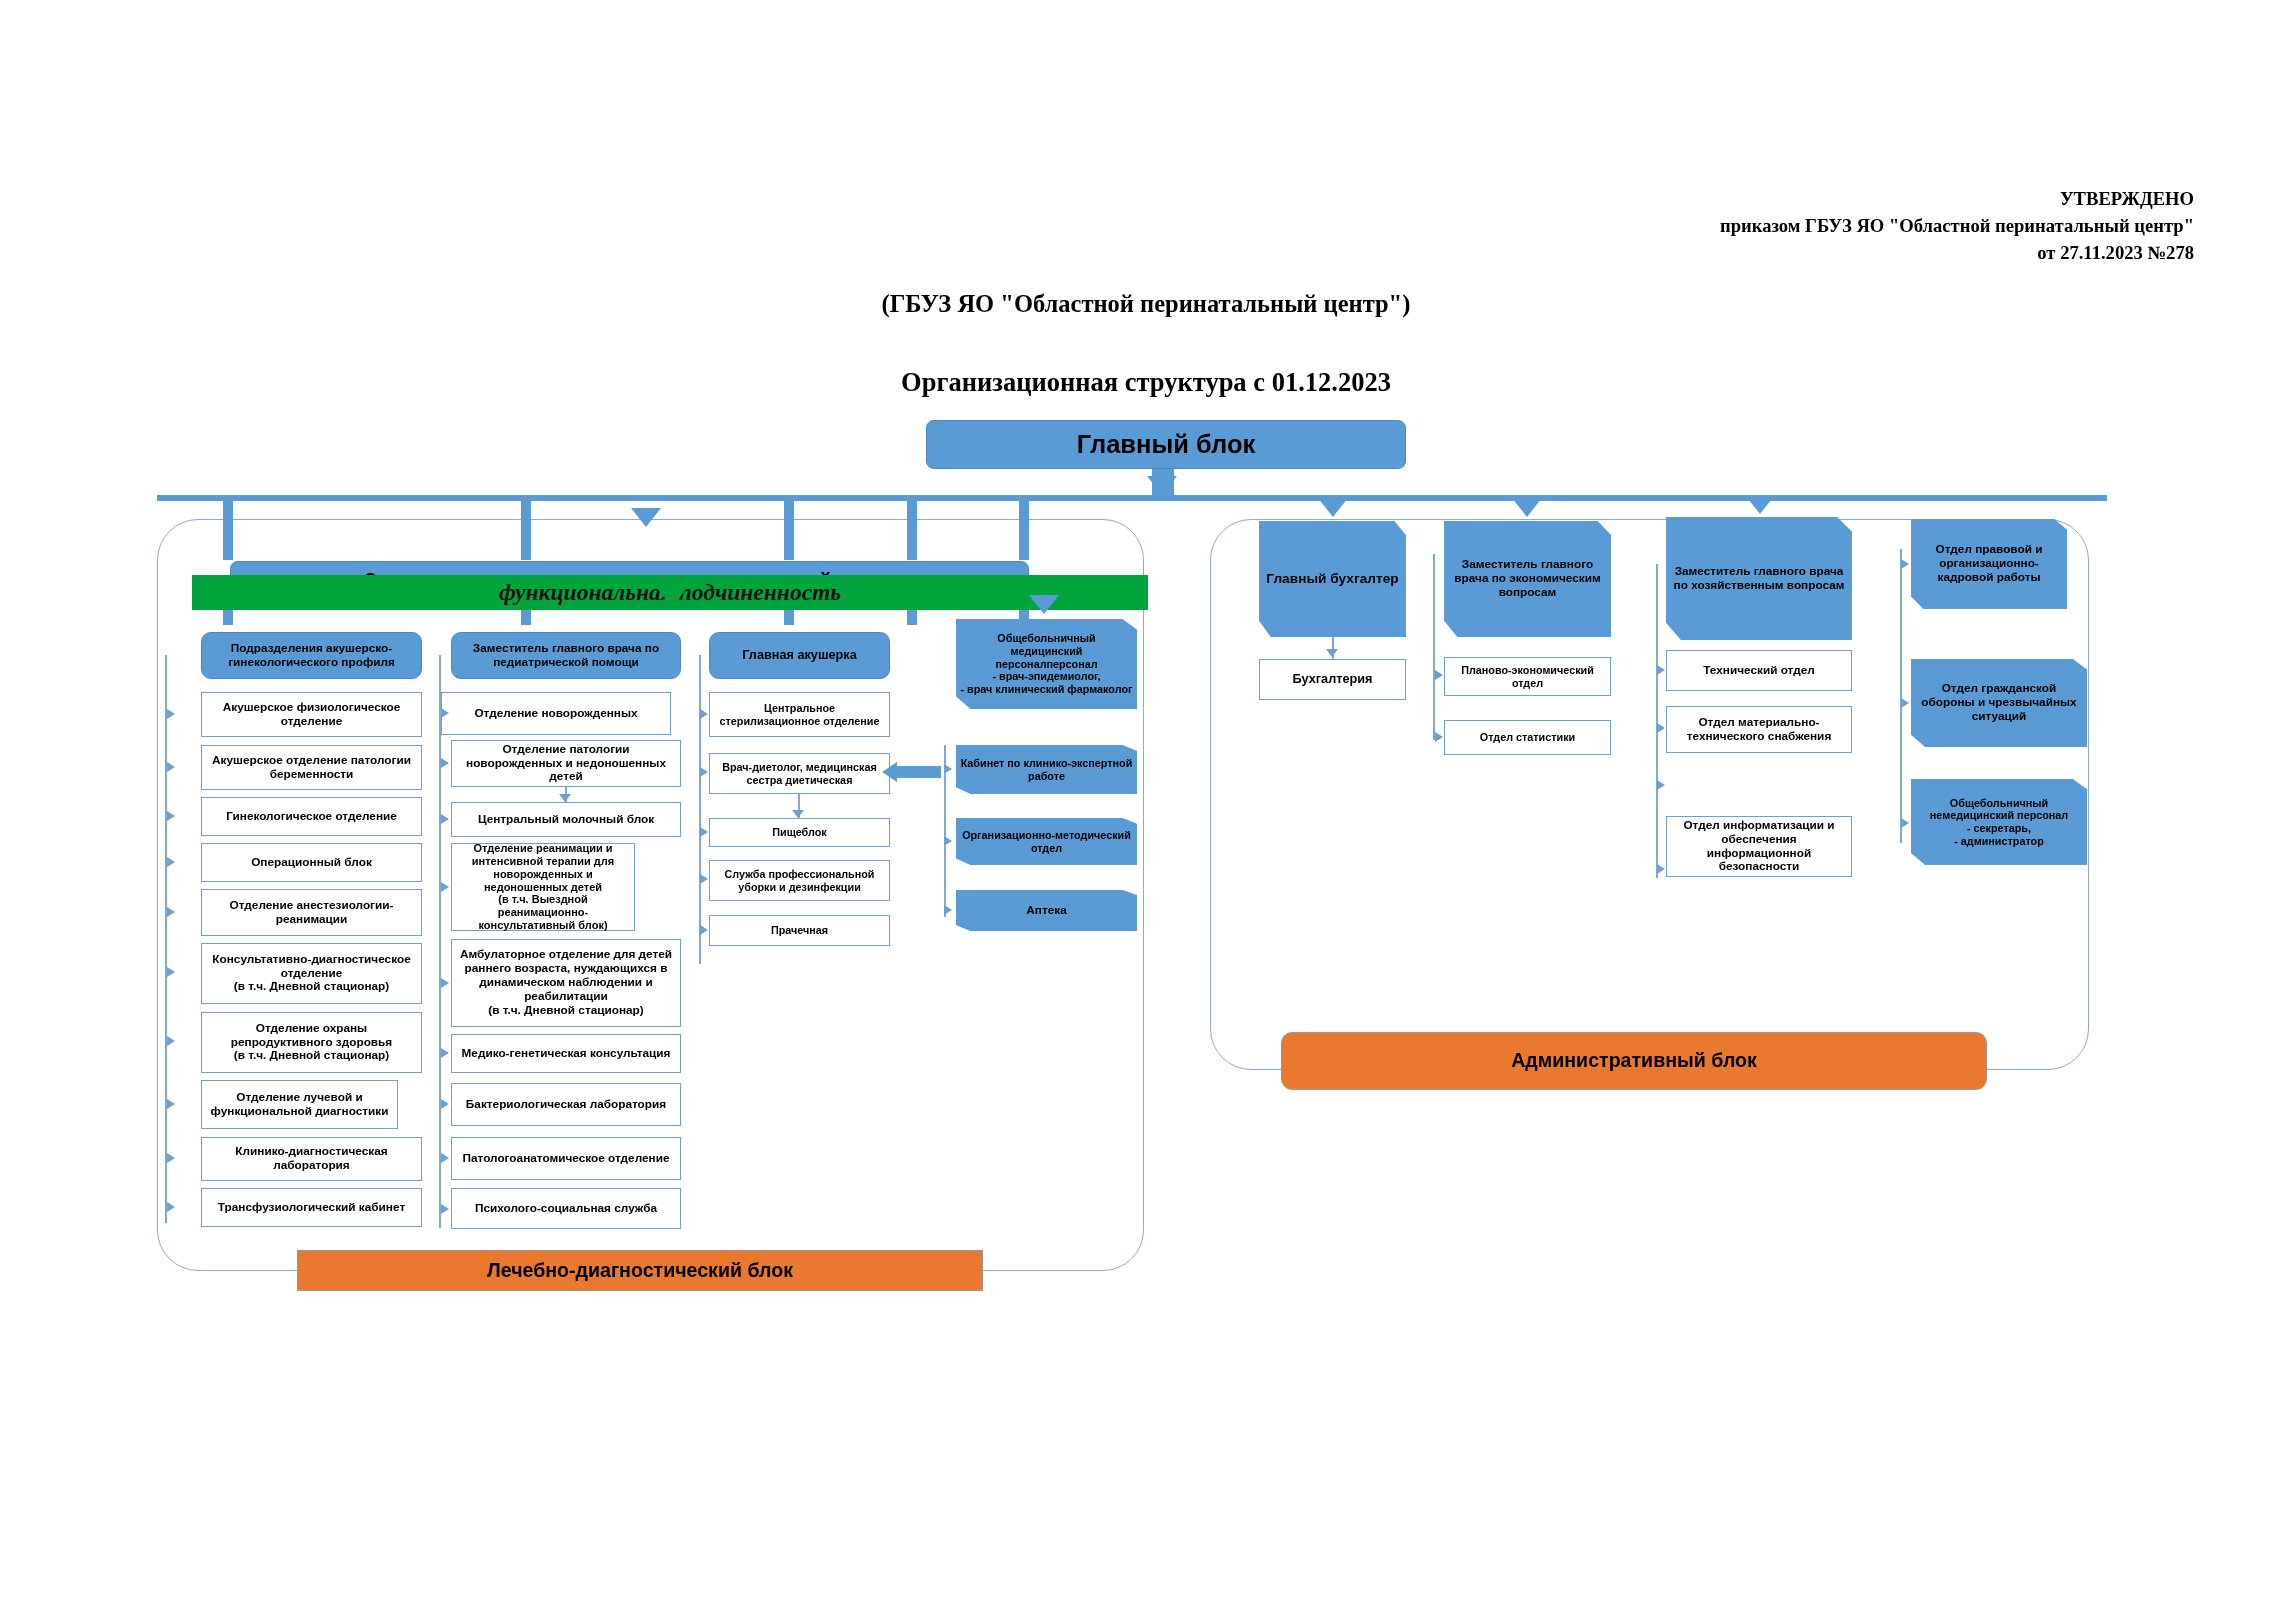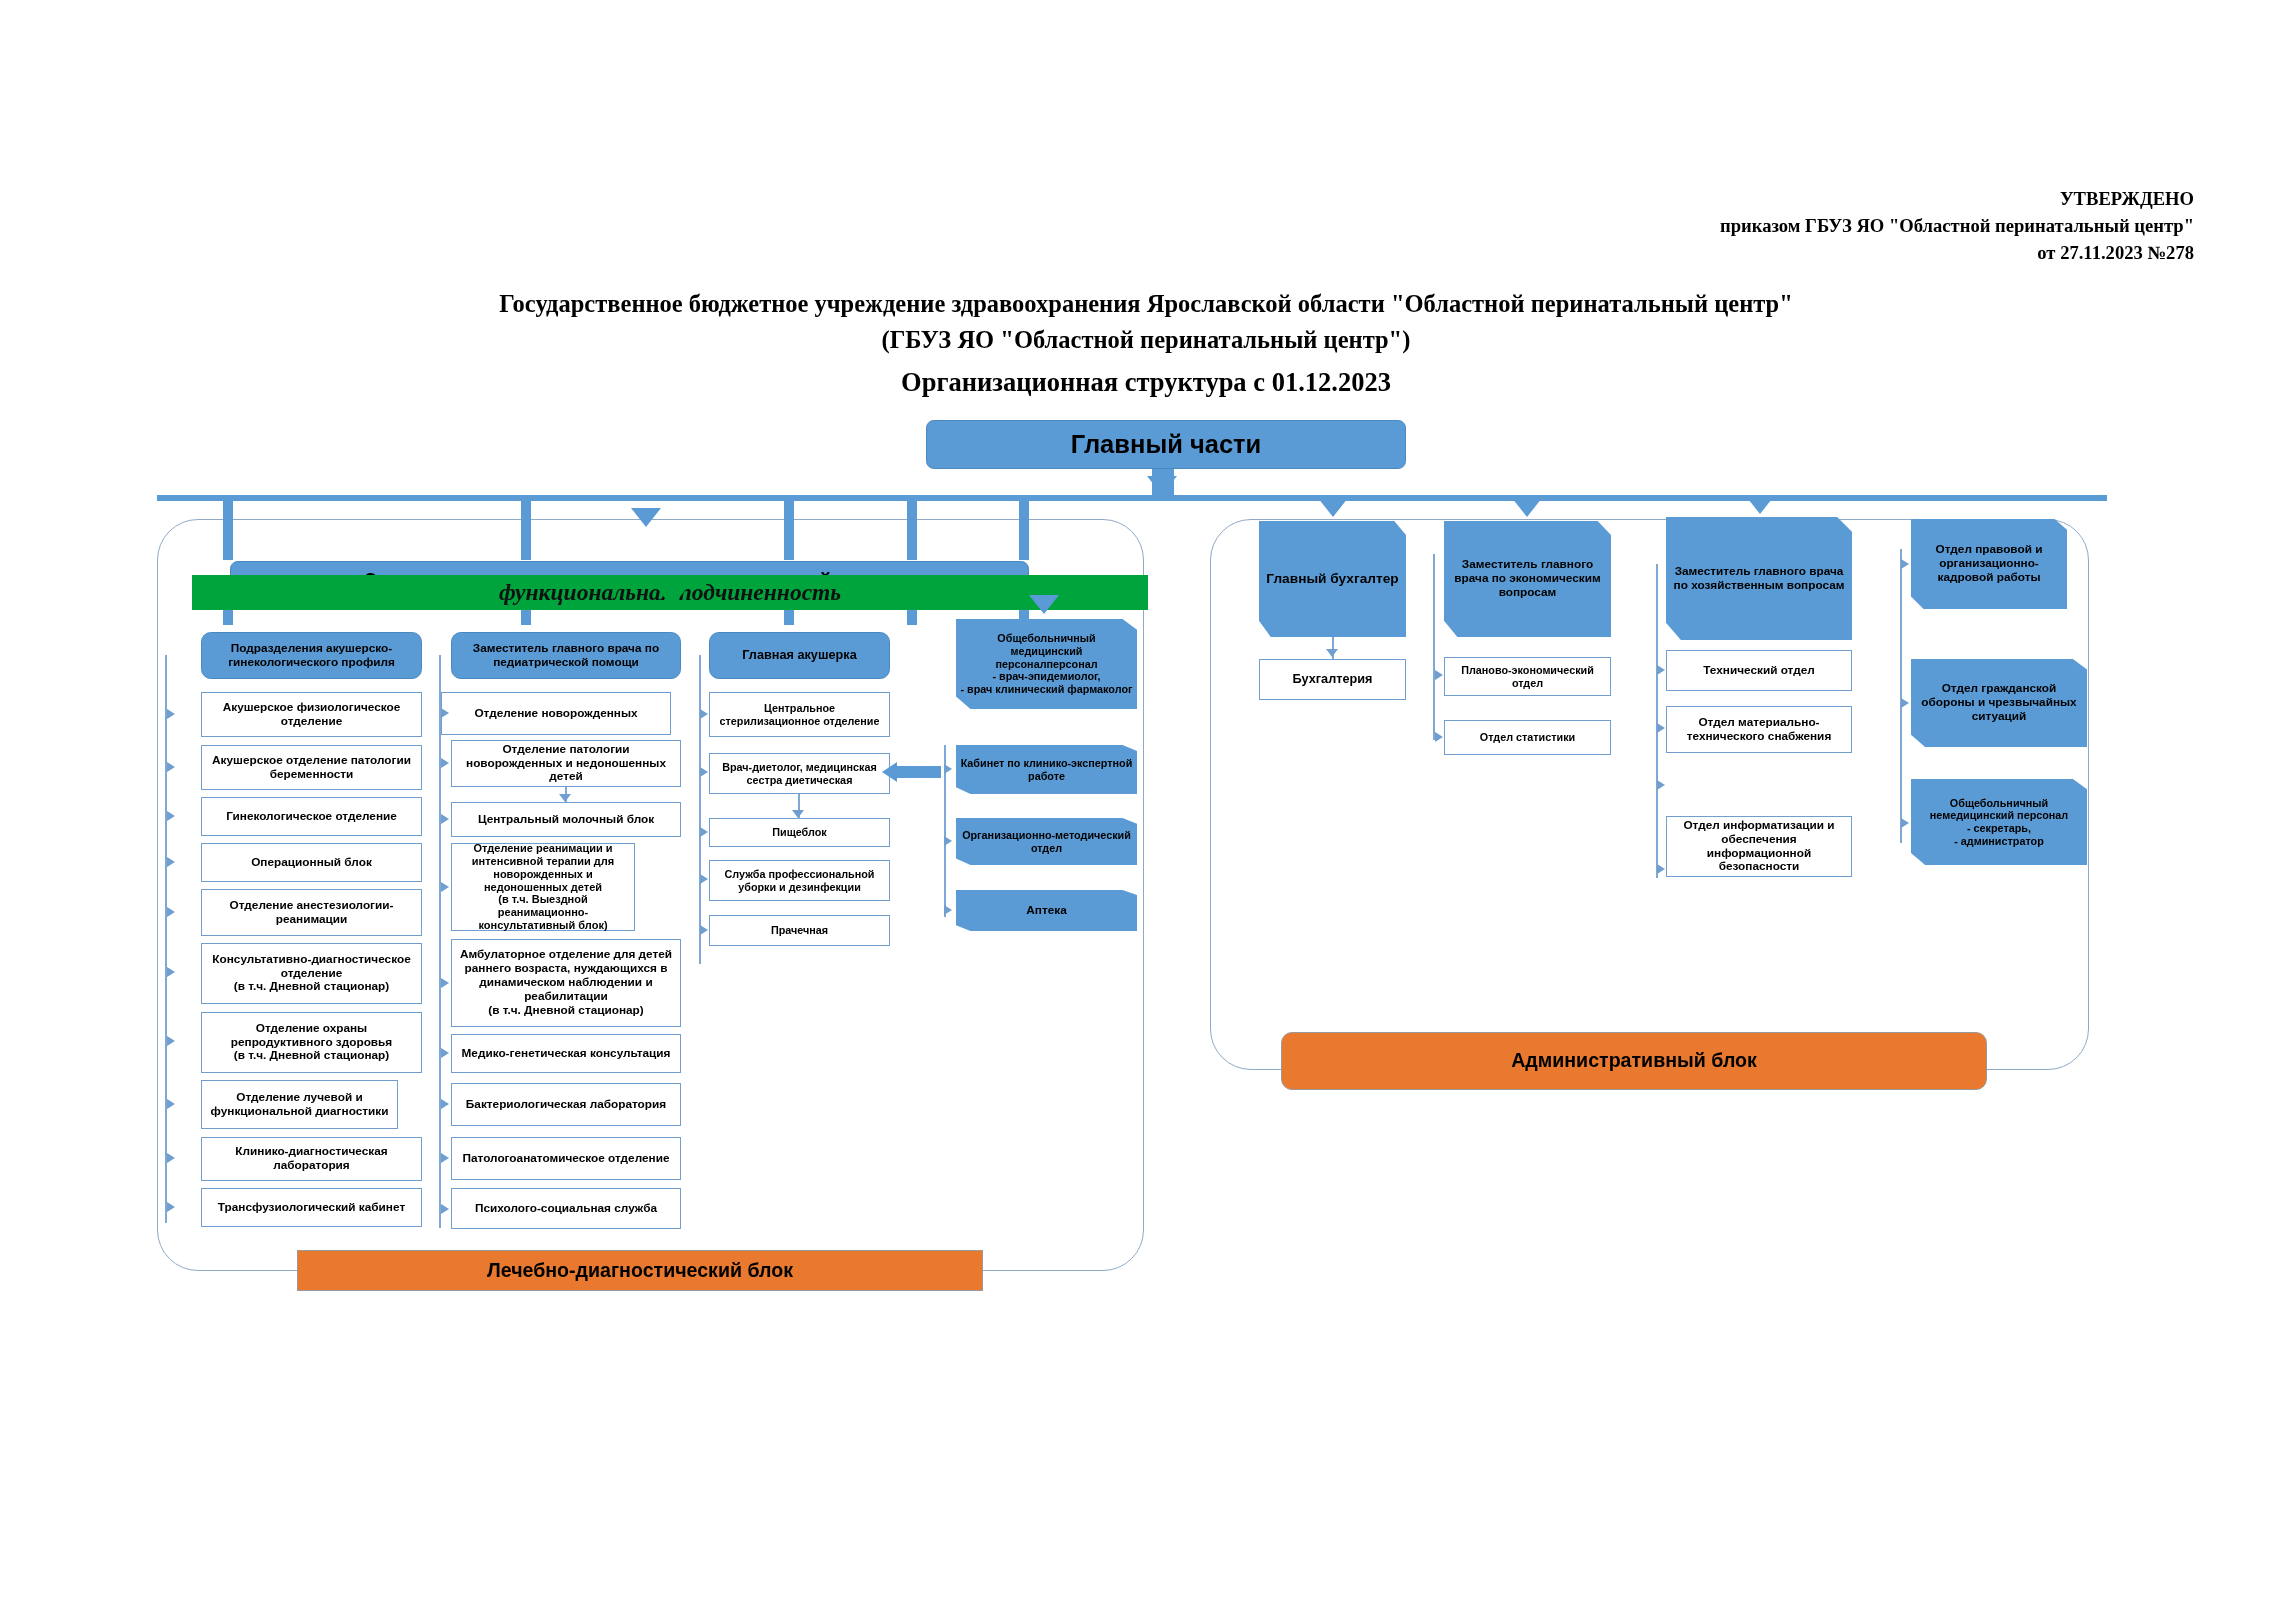--- a/index.html
+++ b/index.html
@@ -77,30 +77,29 @@
 </head>
 <body>
 
 <div class="doc-approve">
   <div>УТВЕРЖДЕНО</div>
   <div>приказом ГБУЗ ЯО "Областной перинатальный центр"</div>
   <div>от 27.11.2023 №278</div>
 </div>
 
 <div class="title-block">
-  <div>Государственное бюджетное учреждение здравоохранения Ярославской области "Областной перинатальный центр"</div>
   <div>(ГБУЗ ЯО "Областной перинатальный центр")</div>
 </div>
 <div class="title-sub">Организационная структура с 01.12.2023</div>
 
 <div class="panel" style="left:157px;top:519px;width:985px;height:750px;"></div>
 <div class="panel" style="left:1210px;top:519px;width:877px;height:549px;"></div>
 
 <div class="node n-flag" style="left:926px;top:420px;width:480px;height:49px;font-size:25.5px;">
-  <span>Главный части</span>
+  <span>Главный блок</span>
 </div>
 <div class="ln" style="left:1152px;top:469px;width:21.6px;height:31px;"></div>
 <div class="arrow-dn" style="left:1147px;top:476px;"></div>
 
 <div class="ln" style="left:157px;top:495px;width:1950px;height:5.9px;"></div>
 
 <div class="ln" style="left:223px;top:501px;width:9.8px;height:59px;"></div>
 <div class="ln" style="left:521px;top:501px;width:9.8px;height:59px;"></div>
 <div class="ln" style="left:784px;top:501px;width:9.8px;height:59px;"></div>
 <div class="ln" style="left:907px;top:501px;width:9.8px;height:59px;"></div>

